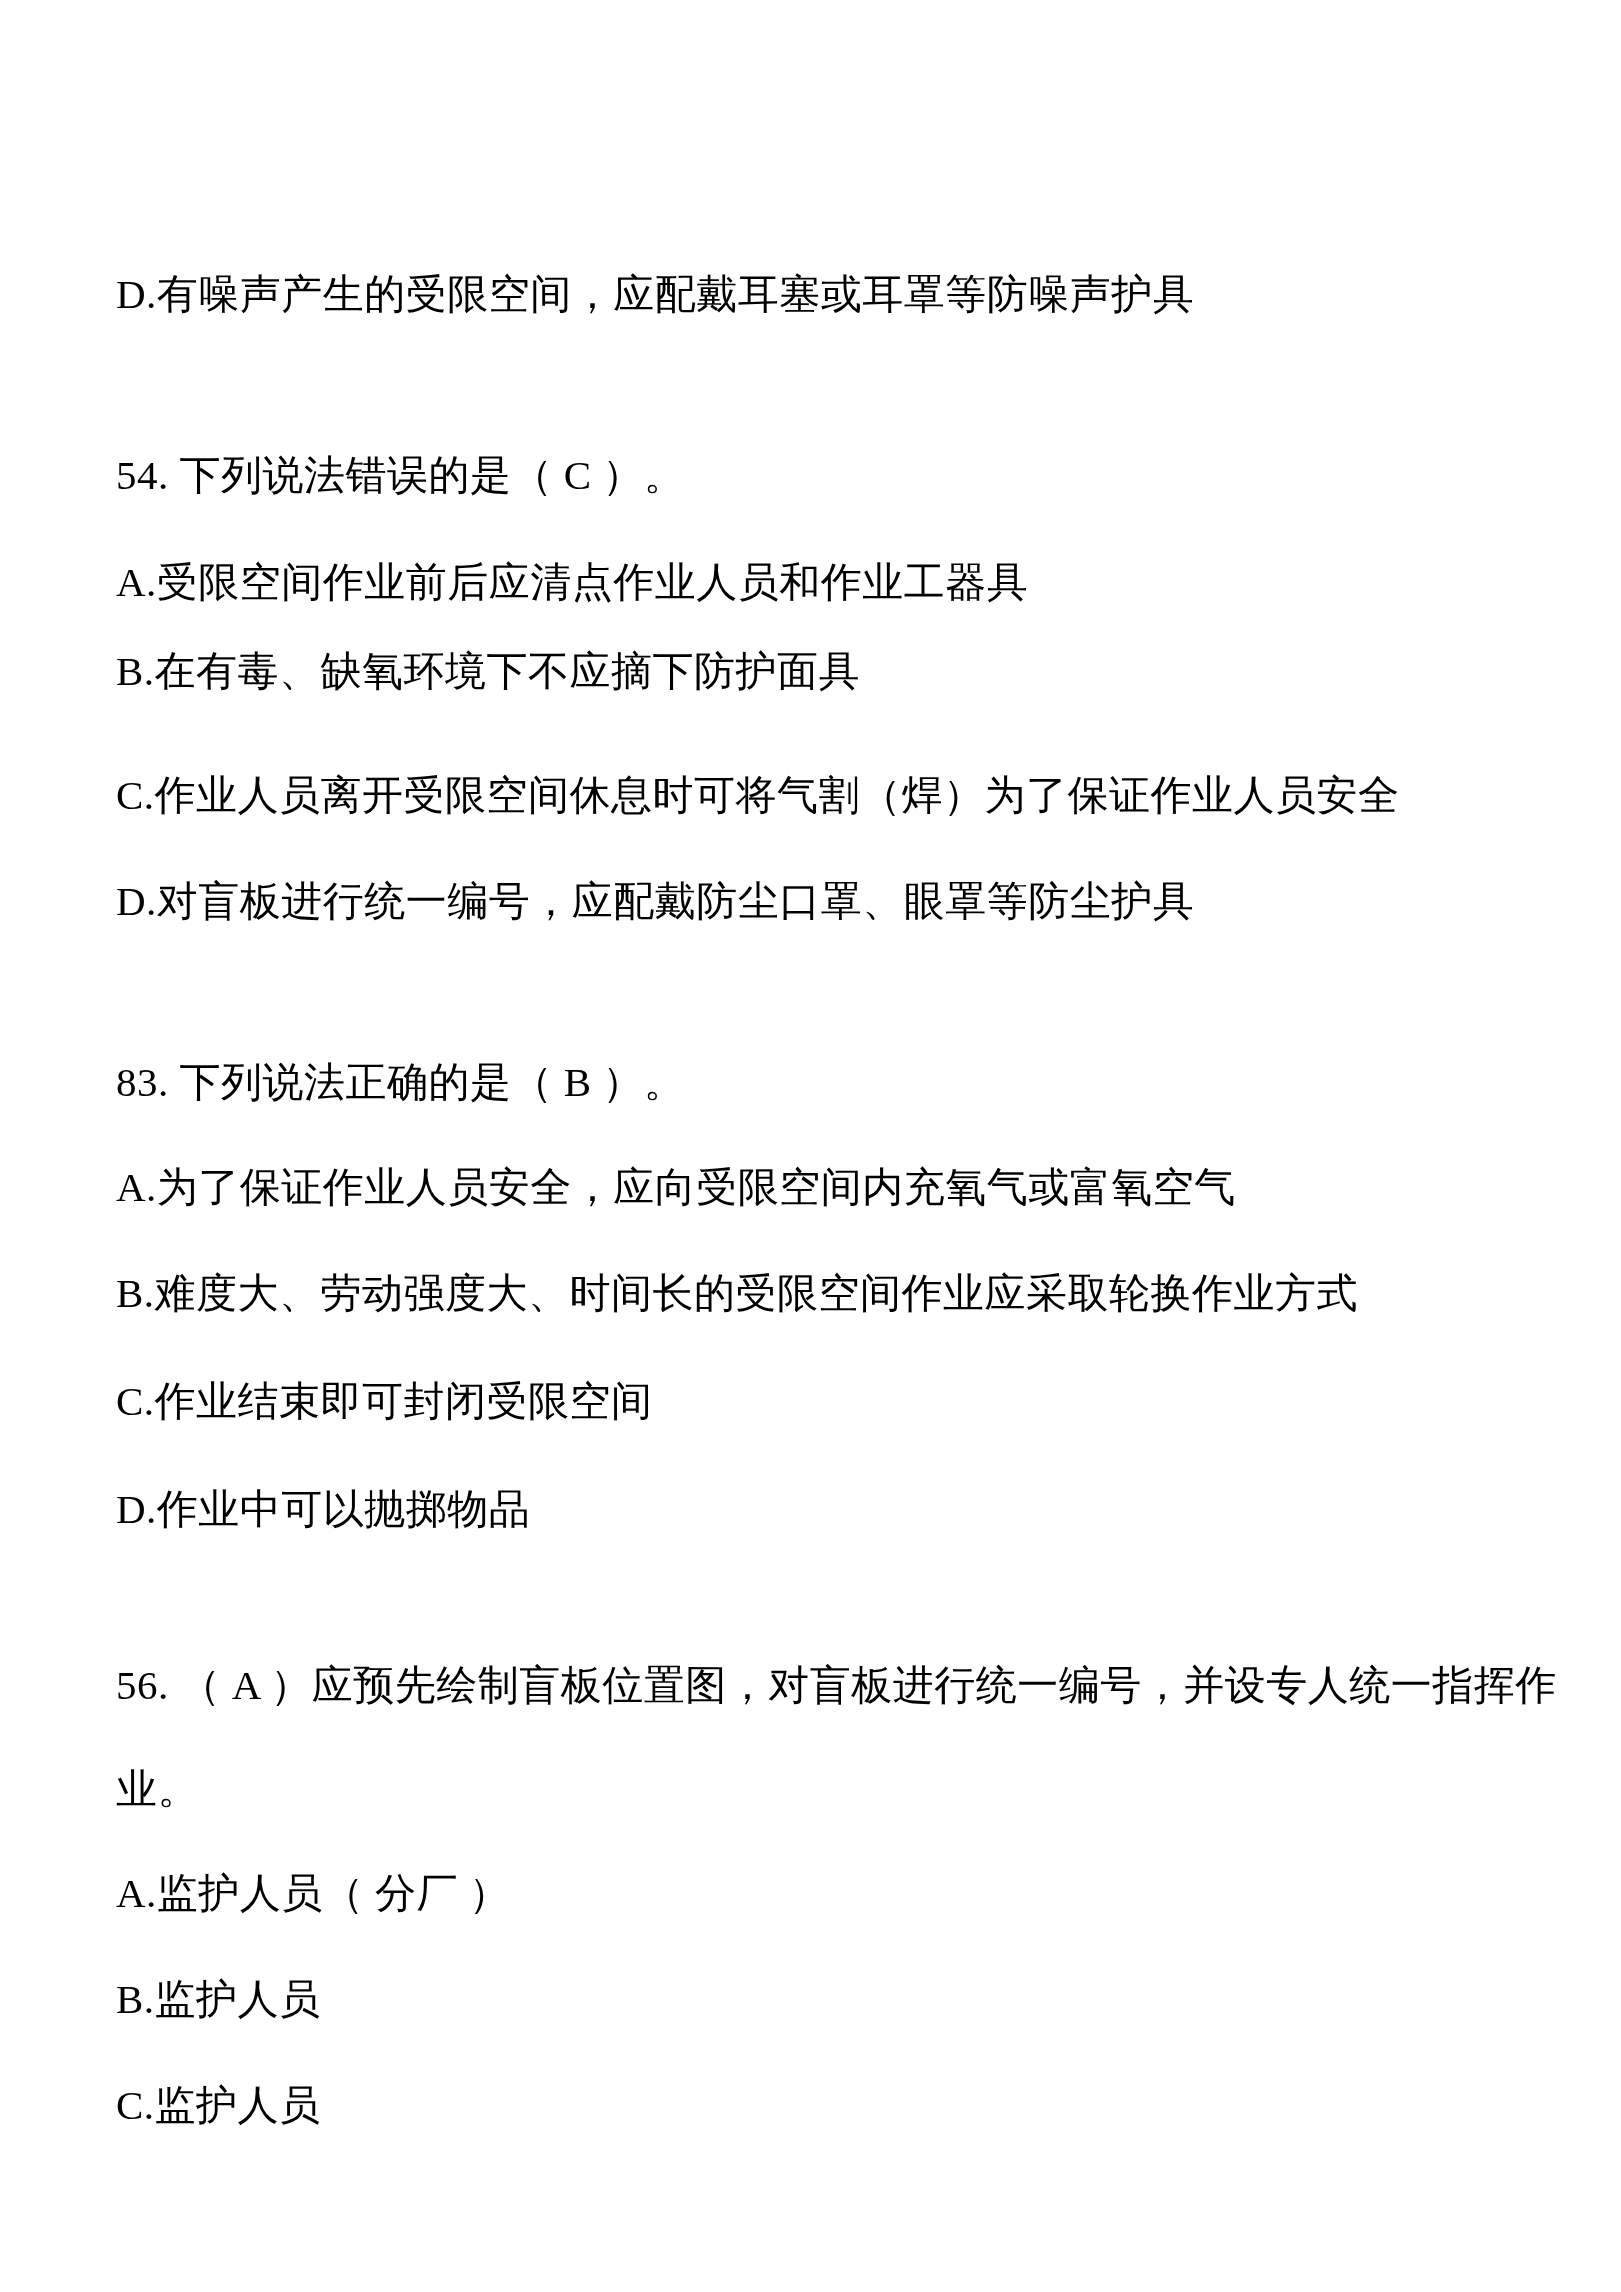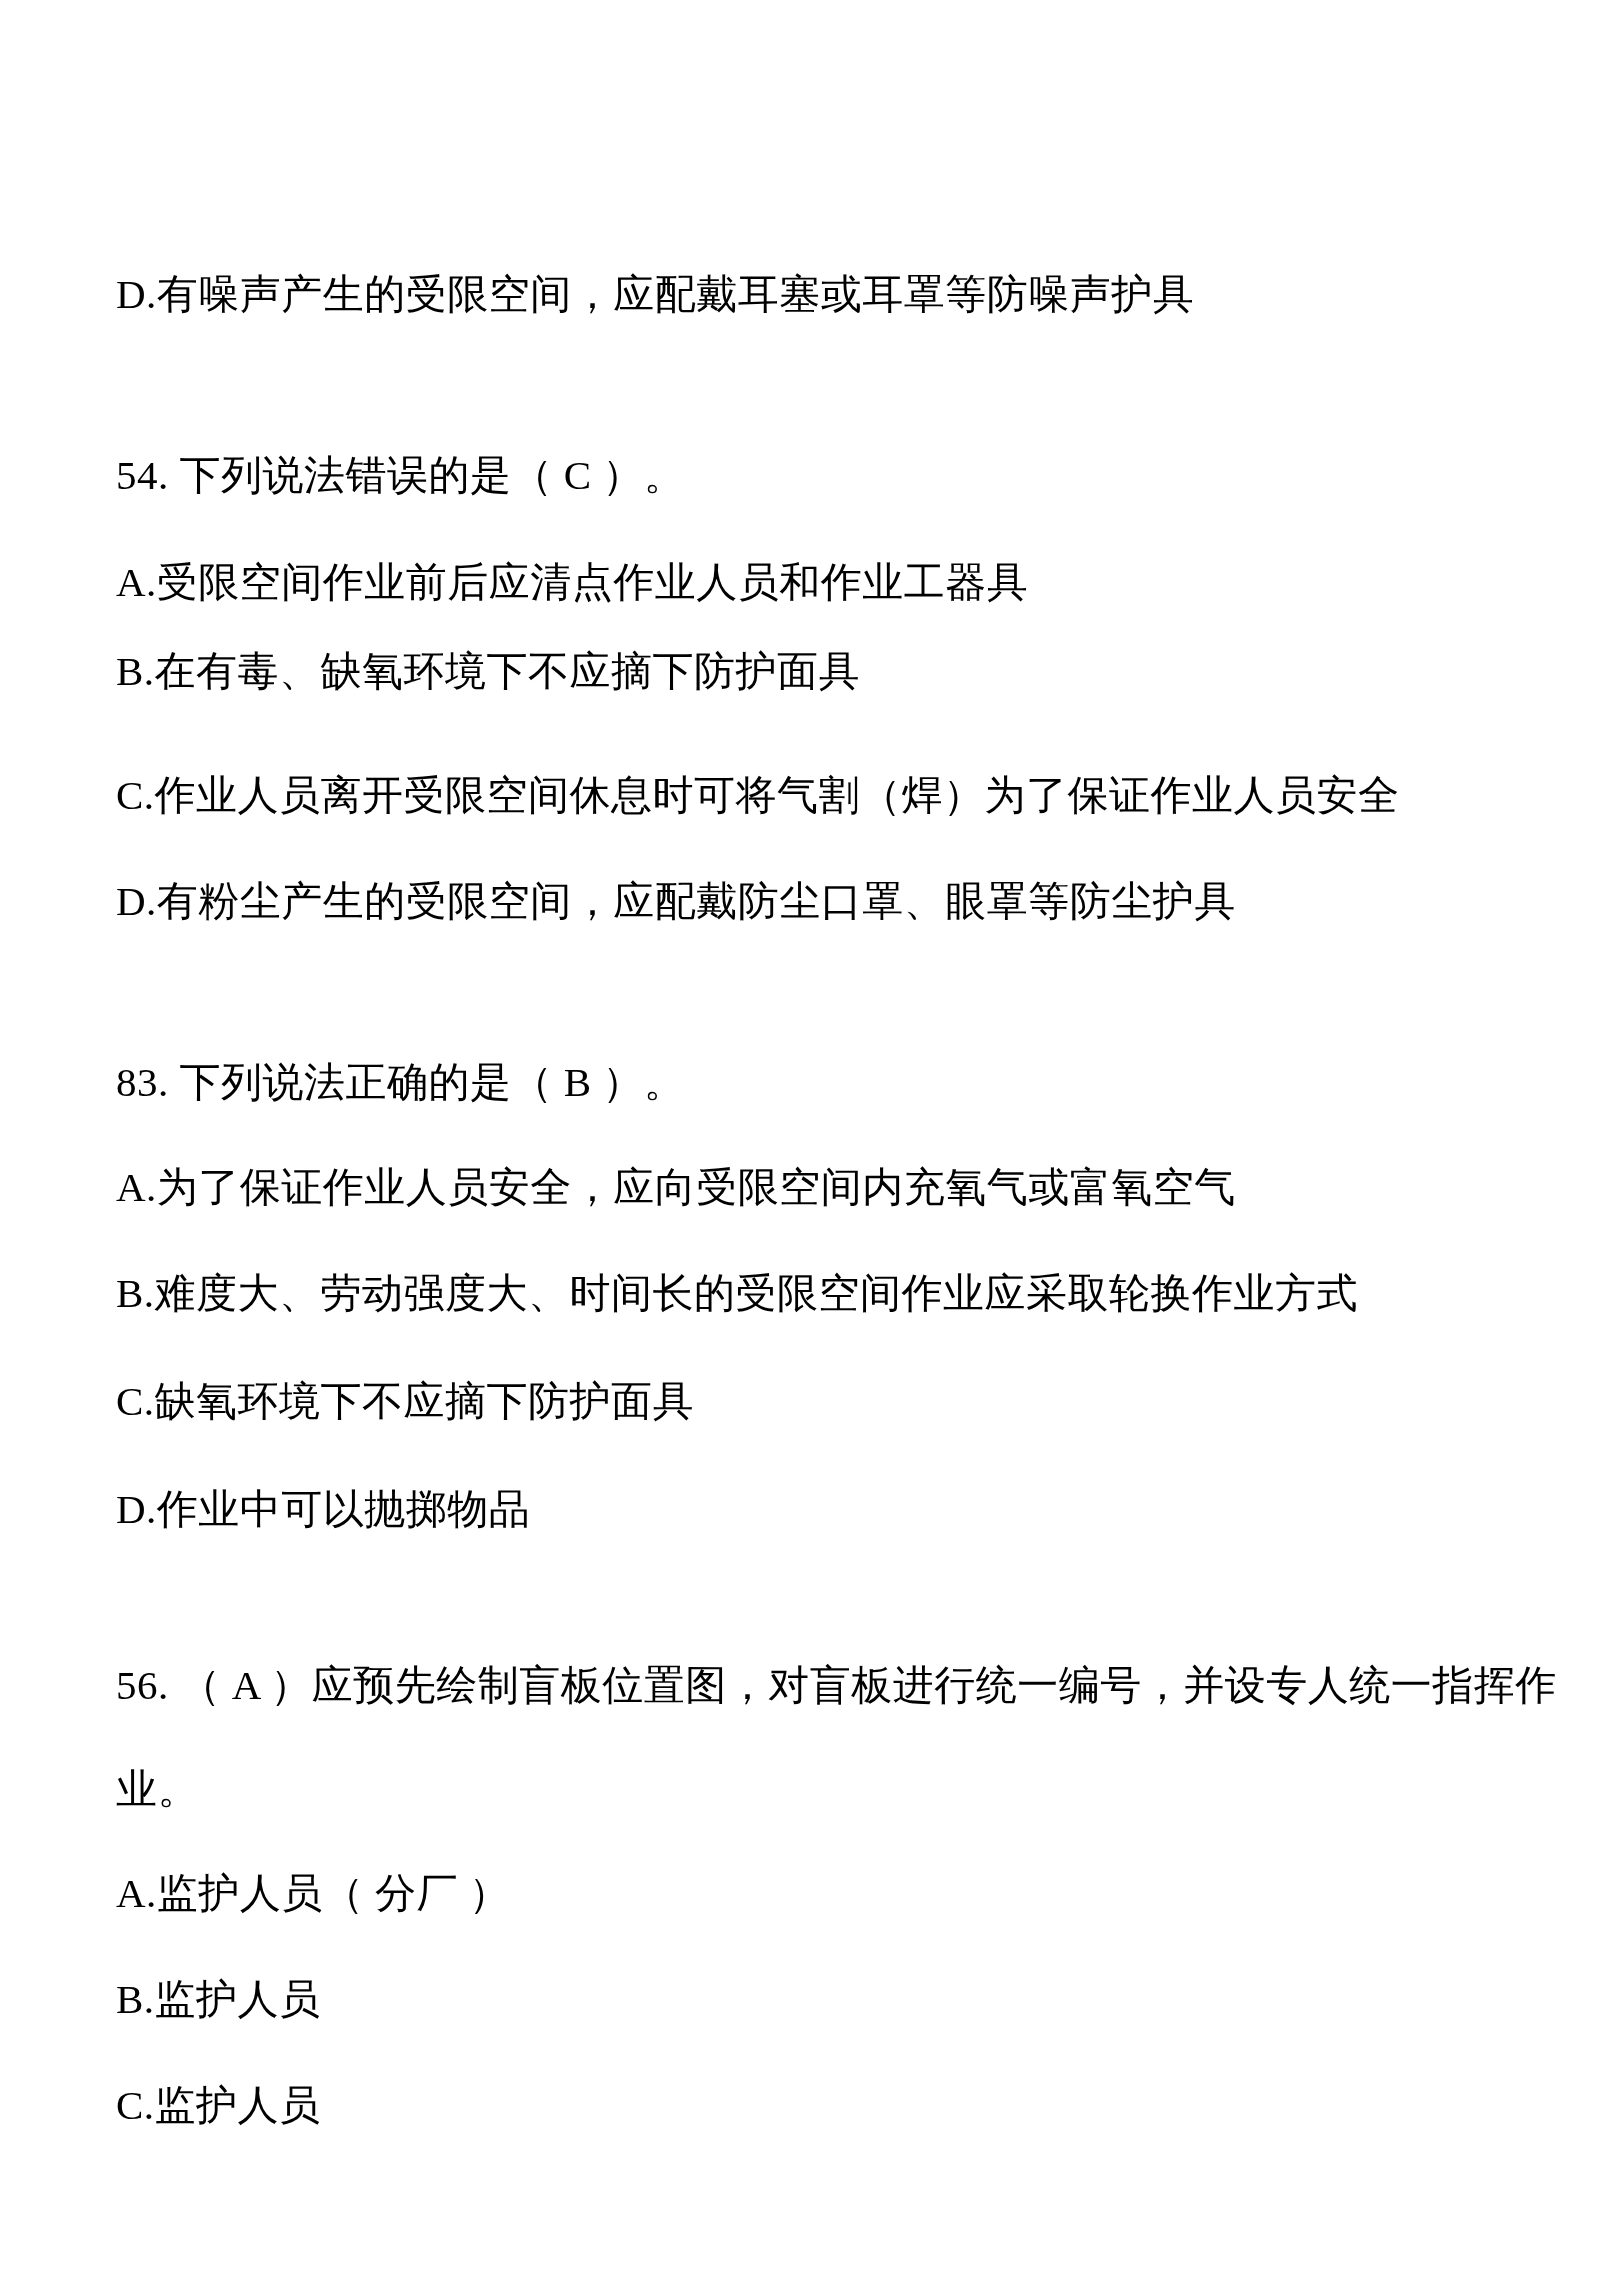--- a/index.html
+++ b/index.html
@@ -12,26 +12,26 @@
 </head>
 <body>
 
 <div>
   <div class="line" style="top:267px">D.有噪声产生的受限空间，应配戴耳塞或耳罩等防噪声护具</div>
 
   <div class="line q" style="top:448px">54.  下列说法错误的是（ C ）。</div>
   <div class="line" style="top:555px">A.受限空间作业前后应清点作业人员和作业工器具</div>
   <div class="line" style="top:644px">B.在有毒、缺氧环境下不应摘下防护面具</div>
   <div class="line" style="top:768px">C.作业人员离开受限空间休息时可将气割（焊）为了保证作业人员安全</div>
-  <div class="line" style="top:874px">D.有粉尘产生的受限空间，应配戴防尘口罩、眼罩等防尘护具</div>
+  <div class="line" style="top:874px">D.对盲板进行统一编号，应配戴防尘口罩、眼罩等防尘护具</div>
 
   <div class="line q" style="top:1055px">83.  下列说法正确的是（ B ）。</div>
   <div class="line" style="top:1160px">A.为了保证作业人员安全，应向受限空间内充氧气或富氧空气</div>
   <div class="line" style="top:1266px">B.难度大、劳动强度大、时间长的受限空间作业应采取轮换作业方式</div>
-  <div class="line" style="top:1374px">C.缺氧环境下不应摘下防护面具</div>
+  <div class="line" style="top:1374px">C.作业结束即可封闭受限空间</div>
   <div class="line" style="top:1482px">D.作业中可以抛掷物品</div>
 
   <div class="line q" style="top:1658px">56.  （ A ）应预先绘制盲板位置图，对盲板进行统一编号，并设专人统一指挥作</div>
   <div class="line" style="top:1762px">业。</div>
   <div class="line" style="top:1866px">A.监护人员（ 分厂 ）</div>
   <div class="line" style="top:1972px">B.监护人员</div>
   <div class="line" style="top:2078px">C.监护人员</div>
 </div>
 
 

